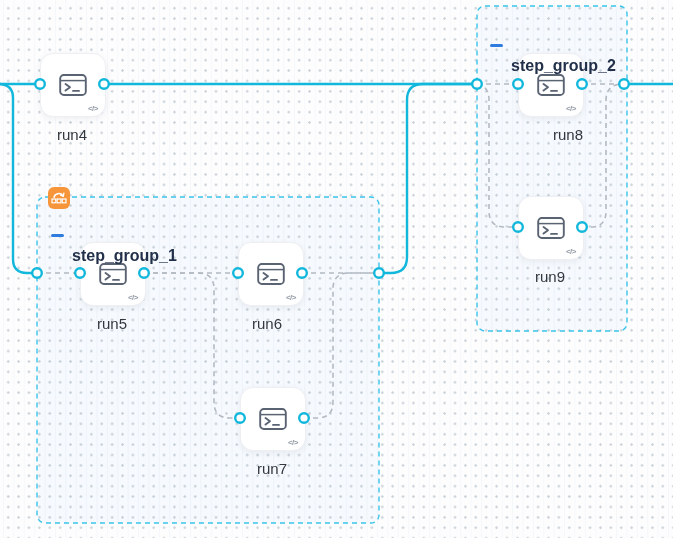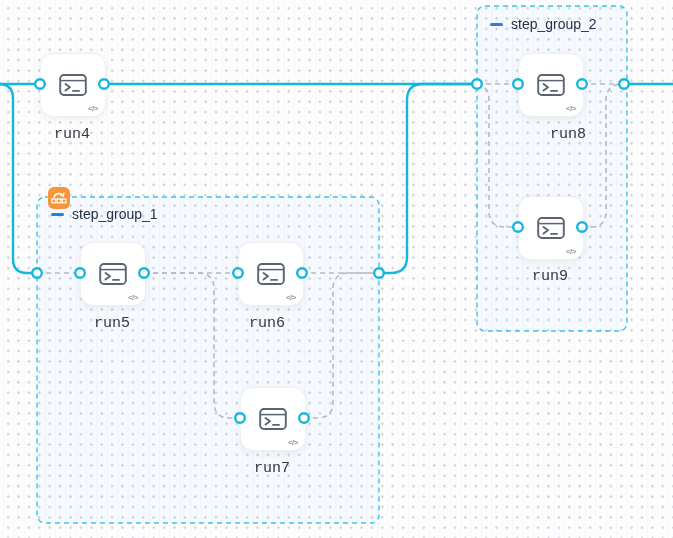--- a/index.html
+++ b/index.html
@@ -21,25 +21,25 @@
     border:1px solid #edeff3;border-radius:13px;
     box-shadow:0 2px 6px rgba(40,52,70,0.07);
     display:flex;align-items:center;justify-content:center;cursor:pointer;
   }
   .code-badge{
     position:absolute;right:7px;bottom:3px;font-size:8px;font-weight:700;
     color:#959da8;letter-spacing:-0.5px;line-height:1;
   }
   .node-label{
     position:absolute;width:120px;text-align:center;z-index:2;
-    font-size:15px;color:#33383f;font-family:Liberation Mono, monospace;
+    font-size:15px;color:#33383f;
   }
   .group-header{position:absolute;display:flex;align-items:center;gap:8px;z-index:3;}
   .collapse-dash{width:13px;height:3px;border-radius:2px;background:#2e7ce0;cursor:pointer;}
-  .group-title{font-size:14px;font-weight:400;color:#22304a;white-space:nowrap;}
+  .group-title{font-size:16px;font-weight:700;color:#22304a;white-space:nowrap;margin-top:41px;}
   .loop-badge{
     position:absolute;left:48px;top:187px;width:22px;height:22px;z-index:5;
     background:#f7953b;border-radius:6px;
     display:flex;align-items:center;justify-content:center;
   }
 </style>
 </head>
 <body>
 
 <div class="canvas">

